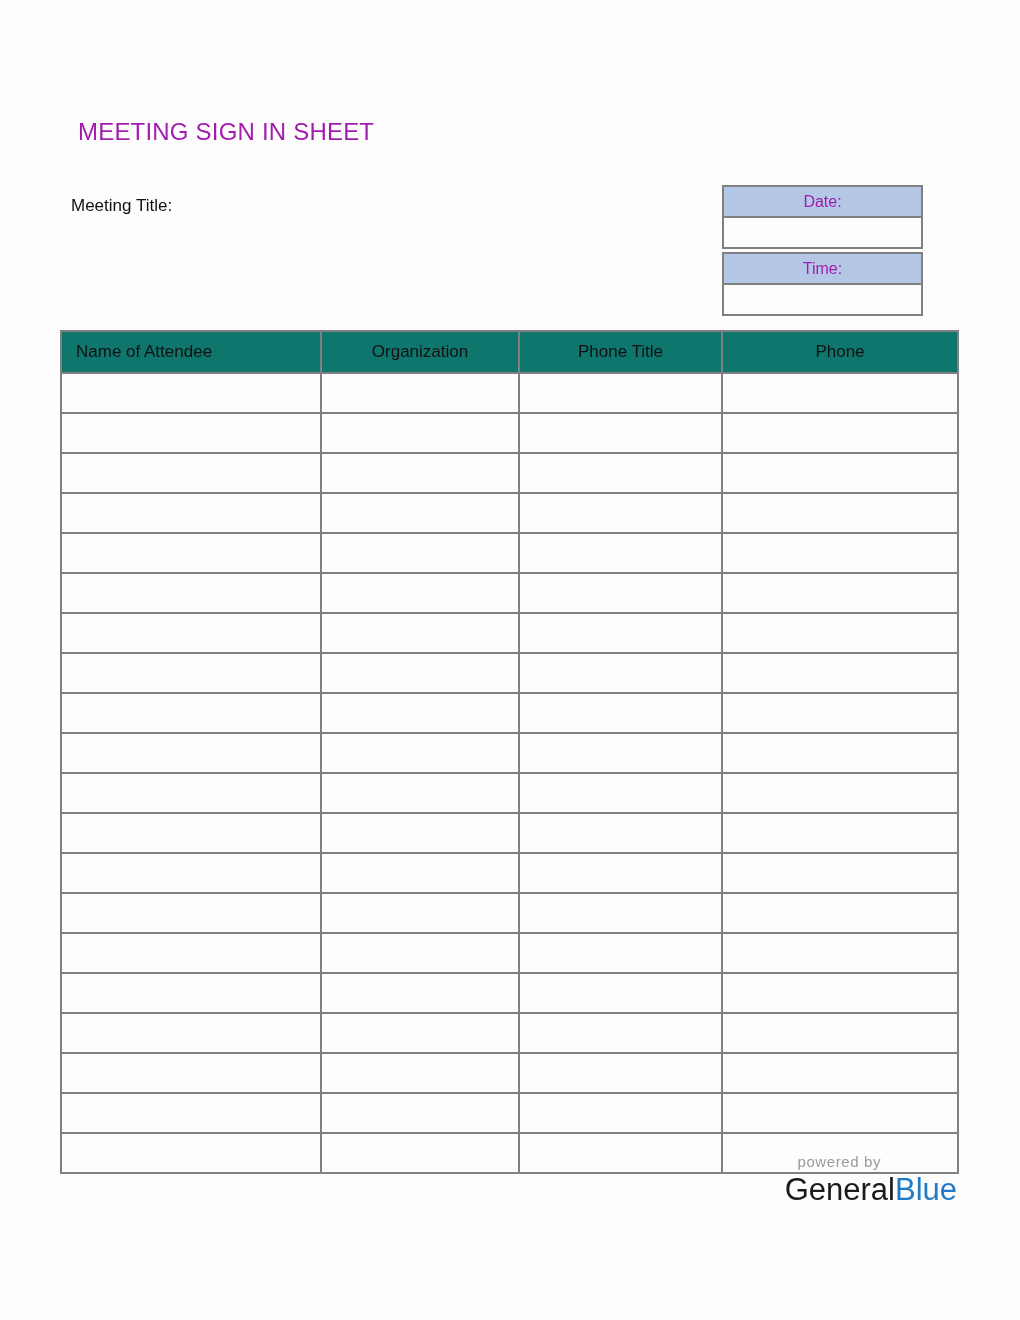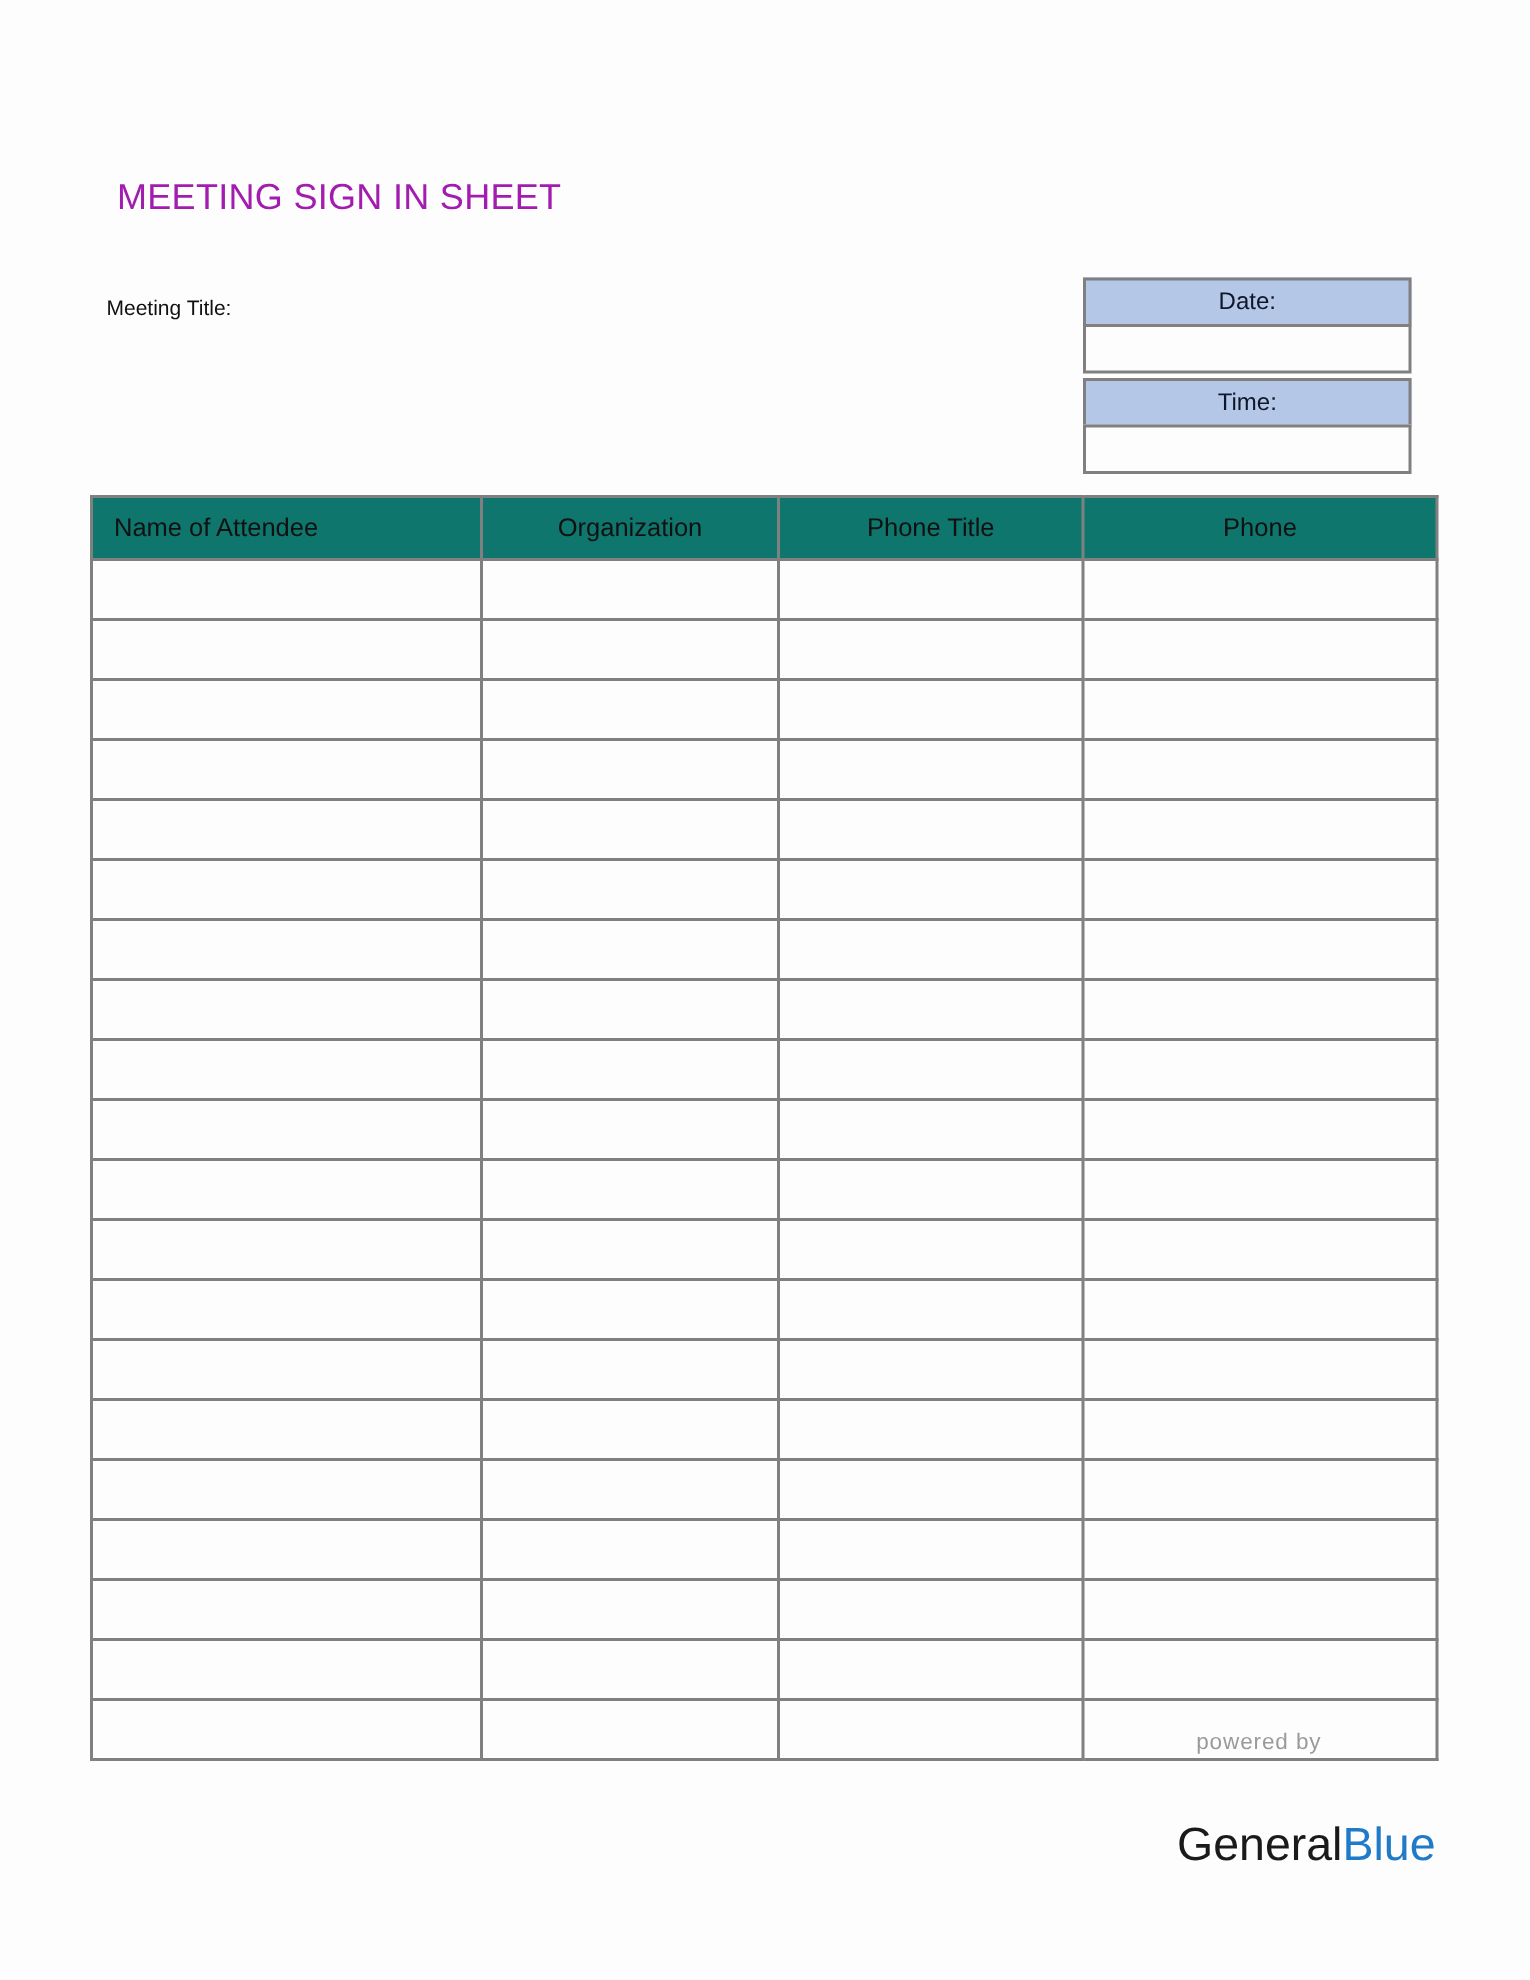--- a/index.html
+++ b/index.html
@@ -41,41 +41,41 @@
   
   .meta-labels {
     position: absolute;
     left: 71px;
     top: 189px;
     width: 560px;
   }
   .meta-row {
     height: 33px;
     line-height: 33px;
-    font-size: 14px;
+    font-size: 17px;
     color: #111111;
     white-space: nowrap;
   }
 
   
   .dt-block {
     position: absolute;
     left: 722px;
     top: 185px;
     width: 235px;
   }
   .dt-cell {
     box-sizing: border-box;
-    width: 219px;
+    width: 201px;
     height: 33px;
     line-height: 29px;
     border: 2px solid #808080;
     font-size: 16px;
     text-align: center;
-    color: #0f172a;
+    color: #a21caf;
     background: #fdfdfd;
   }
   .dt-cell.head {
     background: #b4c7e7;
   }
   .dt-cell.field {
     background: #fdfdfd;
     margin-top: -2px;
   }
   .dt-cell.spacer-gap {
@@ -132,21 +132,20 @@
     font-size: 15px;
     color: #9a9a9a;
     letter-spacing: 0.6px;
     line-height: 20px;
     padding-right: 76px;
   }
   .brand .wordmark {
     font-size: 31px;
     line-height: 36px;
     white-space: nowrap;
-    margin-top: 40px;
   }
   .brand .wm-general { color: #1a1a1a; }
   .brand .wm-blue { color: #1f7ac7; }
 </style>
 </head>
 <body>
 
 <div class="page">
 
   <div class="sheet-title">MEETING SIGN IN SHEET</div>

